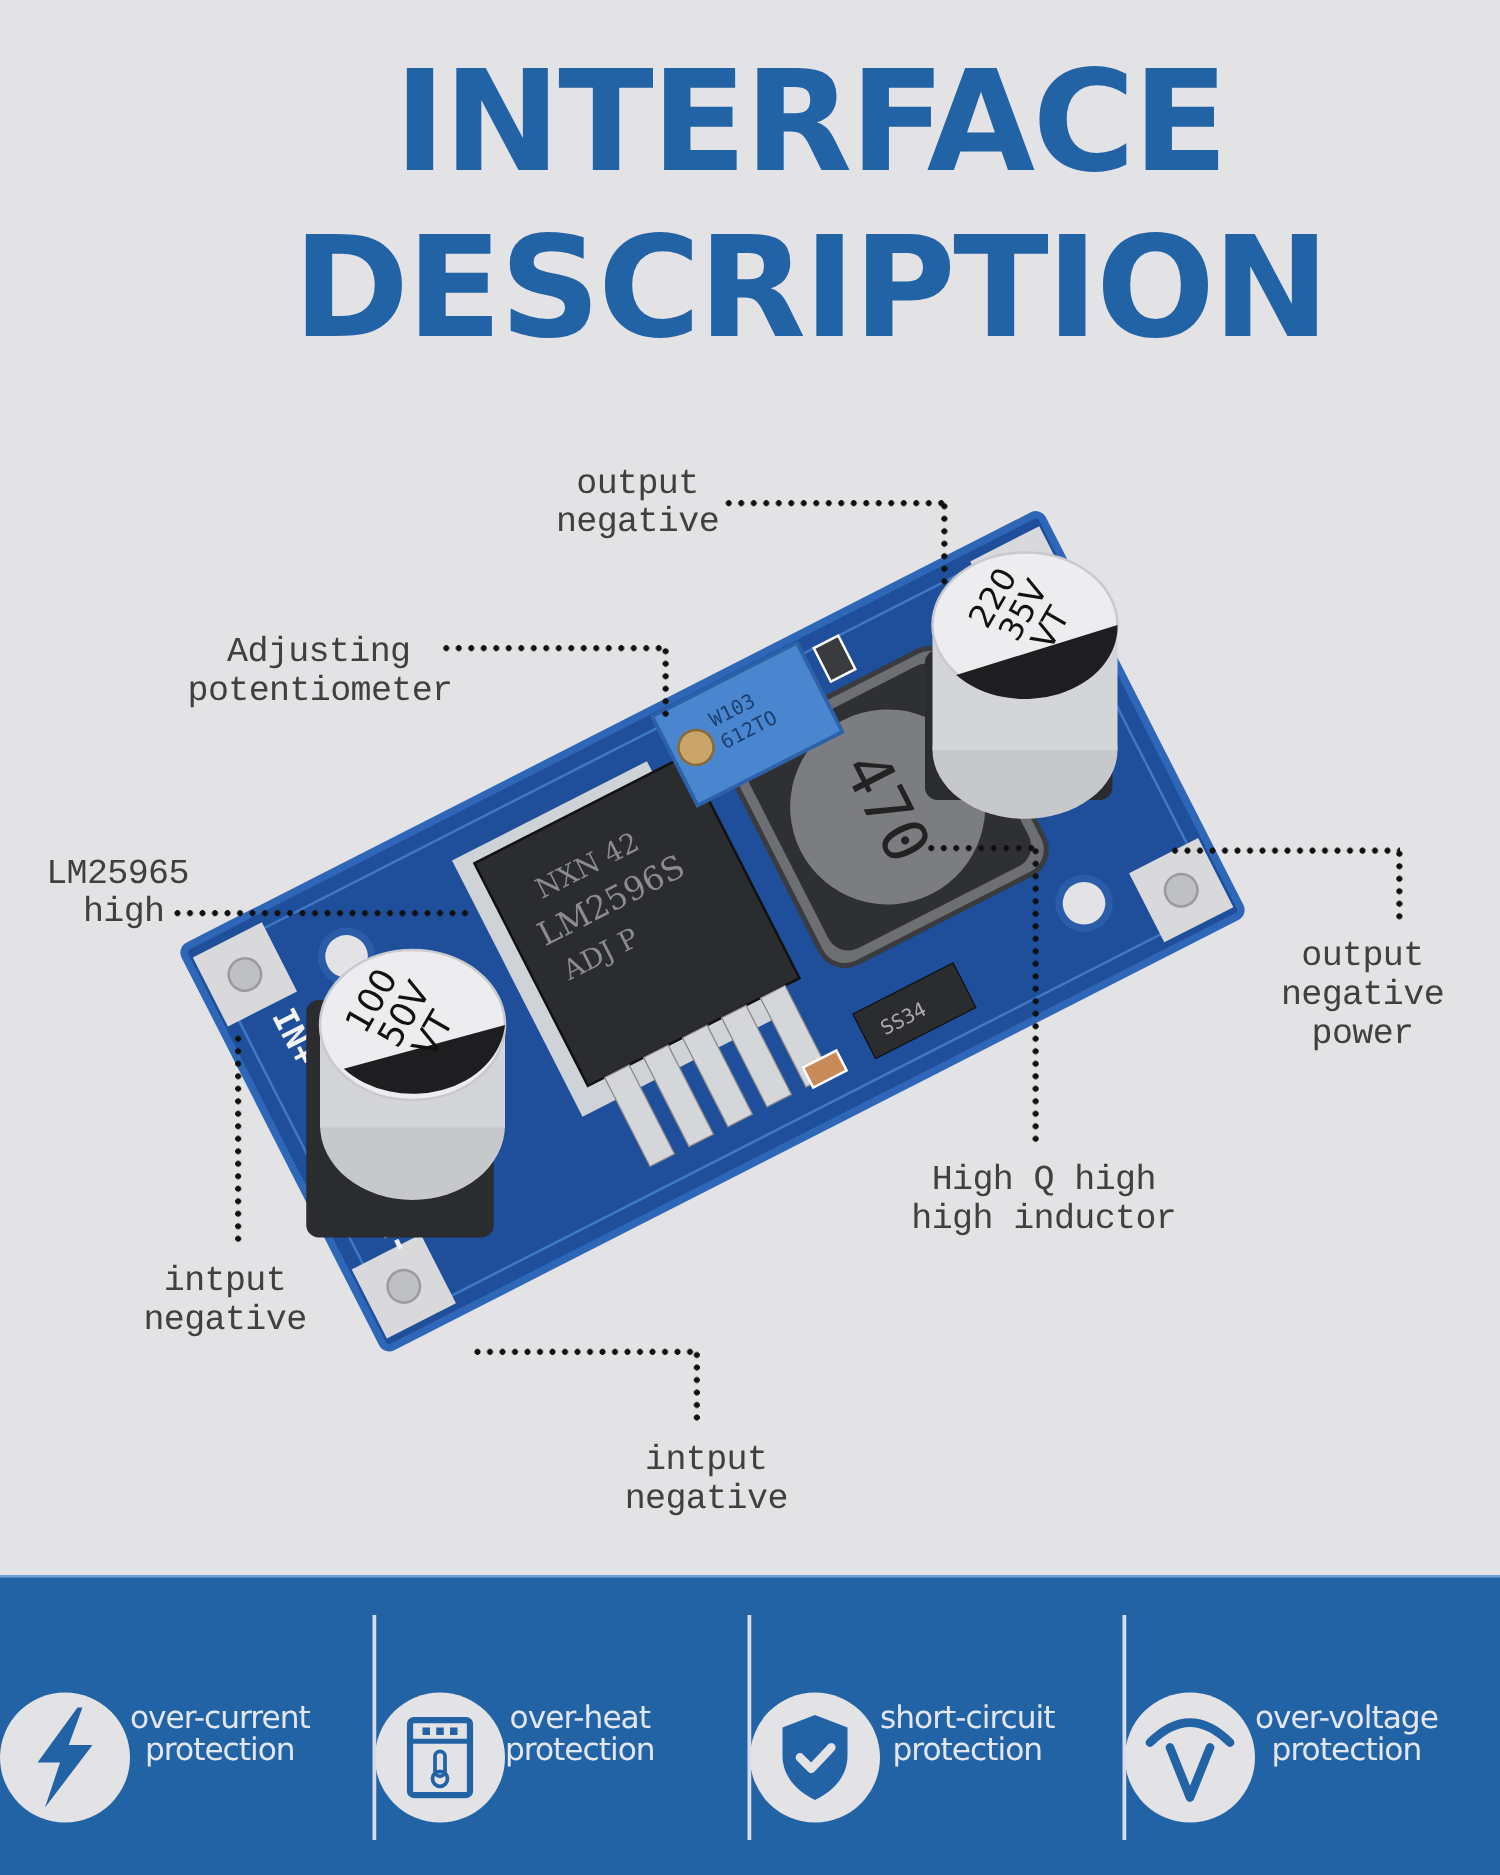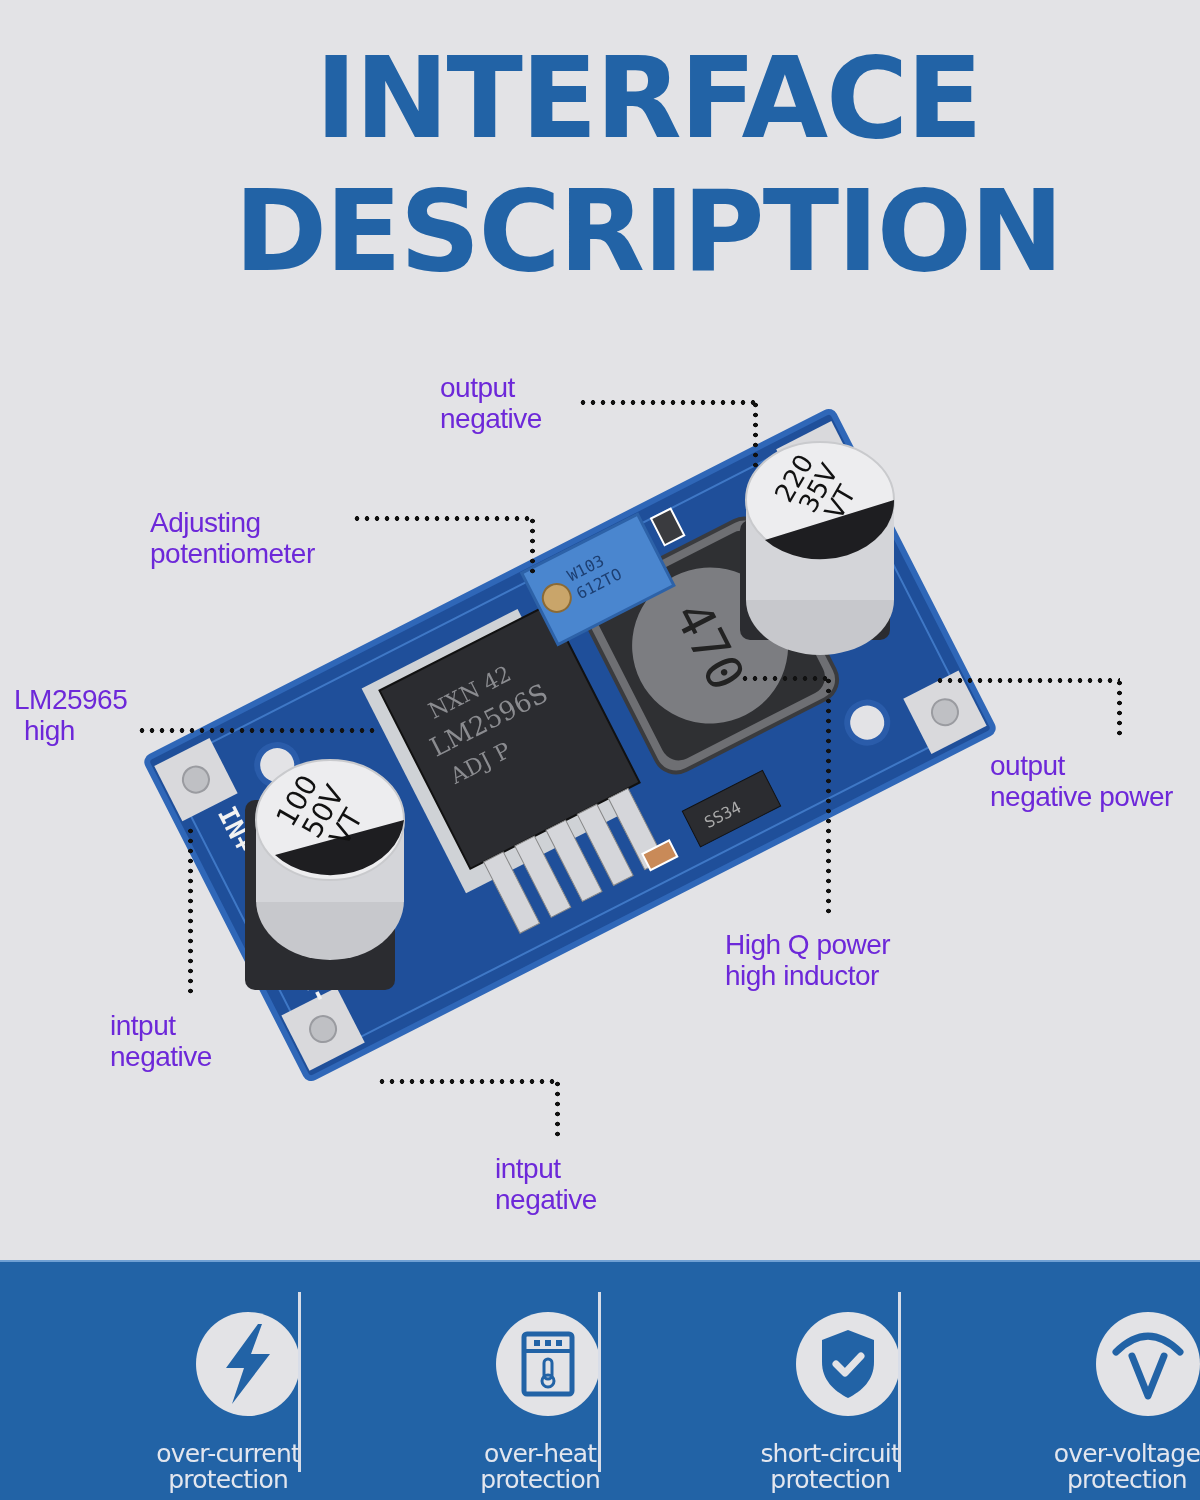--- a/index.html
+++ b/index.html
@@ -11,41 +11,41 @@
   }
   .title {
     position: absolute; left: 0; width: 1200px; text-align: center;
     color: #2263a6; font-weight: 900; font-family: "DejaVu Sans", sans-serif;
     letter-spacing: -2px; line-height: 1; margin-left: 48px;
   }
   .title.l1 { top: 42px; font-size: 112px; }
   .title.l2 { top: 175px; font-size: 112px; }
 
   .label {
-    position: absolute; color: #6d28d9; font-size: 28px; line-height: 31px;
-    text-align: left; font-family: Liberation Sans, sans-serif; letter-spacing: -0.5px;
+    position: absolute; color: #404040; font-size: 28px; line-height: 31px;
+    text-align: center; font-family: Liberation Mono, monospace; letter-spacing: -0.5px;
   }
   .dots-h { position: absolute; height: 5px;
     background-image: radial-gradient(circle, #111 2.2px, transparent 2.6px);
     background-size: 10px 5px; background-repeat: repeat-x; }
   .dots-v { position: absolute; width: 5px;
     background-image: radial-gradient(circle, #111 2.2px, transparent 2.6px);
     background-size: 5px 10px; background-repeat: repeat-y; }
 
   
   .board-wrap { position: absolute; left: 0; top: 0; width: 1200px; height: 1260px; pointer-events: none; }
   .board-wrap svg { position: absolute; left: 0; top: 0; }
 
   .band {
     position: absolute; left: 0; top: 1260px; width: 1200px; height: 240px;
     background: #2263a6; border-top: 2px solid #6fa0d4;
     display: flex;
   }
   .feature {
-    flex: 1; position: relative; display: flex; flex-direction: column; align-items: flex-end; gap: 13px;
+    flex: 1; position: relative; display: flex; flex-direction: row; align-items: center;
   }
   .feature .circle {
     width: 104px; height: 104px; border-radius: 50%; background: #e3e3e6;
     margin-top: 50px; display: flex; align-items: center; justify-content: center;
   }
   .feature .ftext {
     margin-top: 12px; color: #e3e6ee; font-size: 25px; line-height: 26px; text-align: center;
     font-family: "DejaVu Sans", sans-serif; letter-spacing: -0.8px;
   }
   .divider { position: absolute; top: 30px; width: 3px; height: 180px; background: #d8dde8; }
@@ -160,21 +160,21 @@
 <div class="dots-h" style="left:935px; top:678px; width:185px;"></div>
 <div class="dots-v" style="left:1117px; top:678px; height:62px;"></div>
 <div class="label" style="left:990px; top:750px; width:200px;">
   <div>output</div>
   <div>negative power</div>
 </div>
 
 <div class="dots-h" style="left:740px; top:676px; width:90px;"></div>
 <div class="dots-v" style="left:826px; top:676px; height:240px;"></div>
 <div class="label" style="left:725px; top:929px; width:220px;">
-  <div>High Q power</div>
+  <div>High Q high</div>
   <div>high inductor</div>
 </div>
 
 <div class="dots-v" style="left:188px; top:826px; height:168px;"></div>
 <div class="label" style="left:110px; top:1010px; width:140px;">
   <div>intput</div>
   <div>negative</div>
 </div>
 
 <div class="dots-h" style="left:377px; top:1079px; width:182px;"></div>

